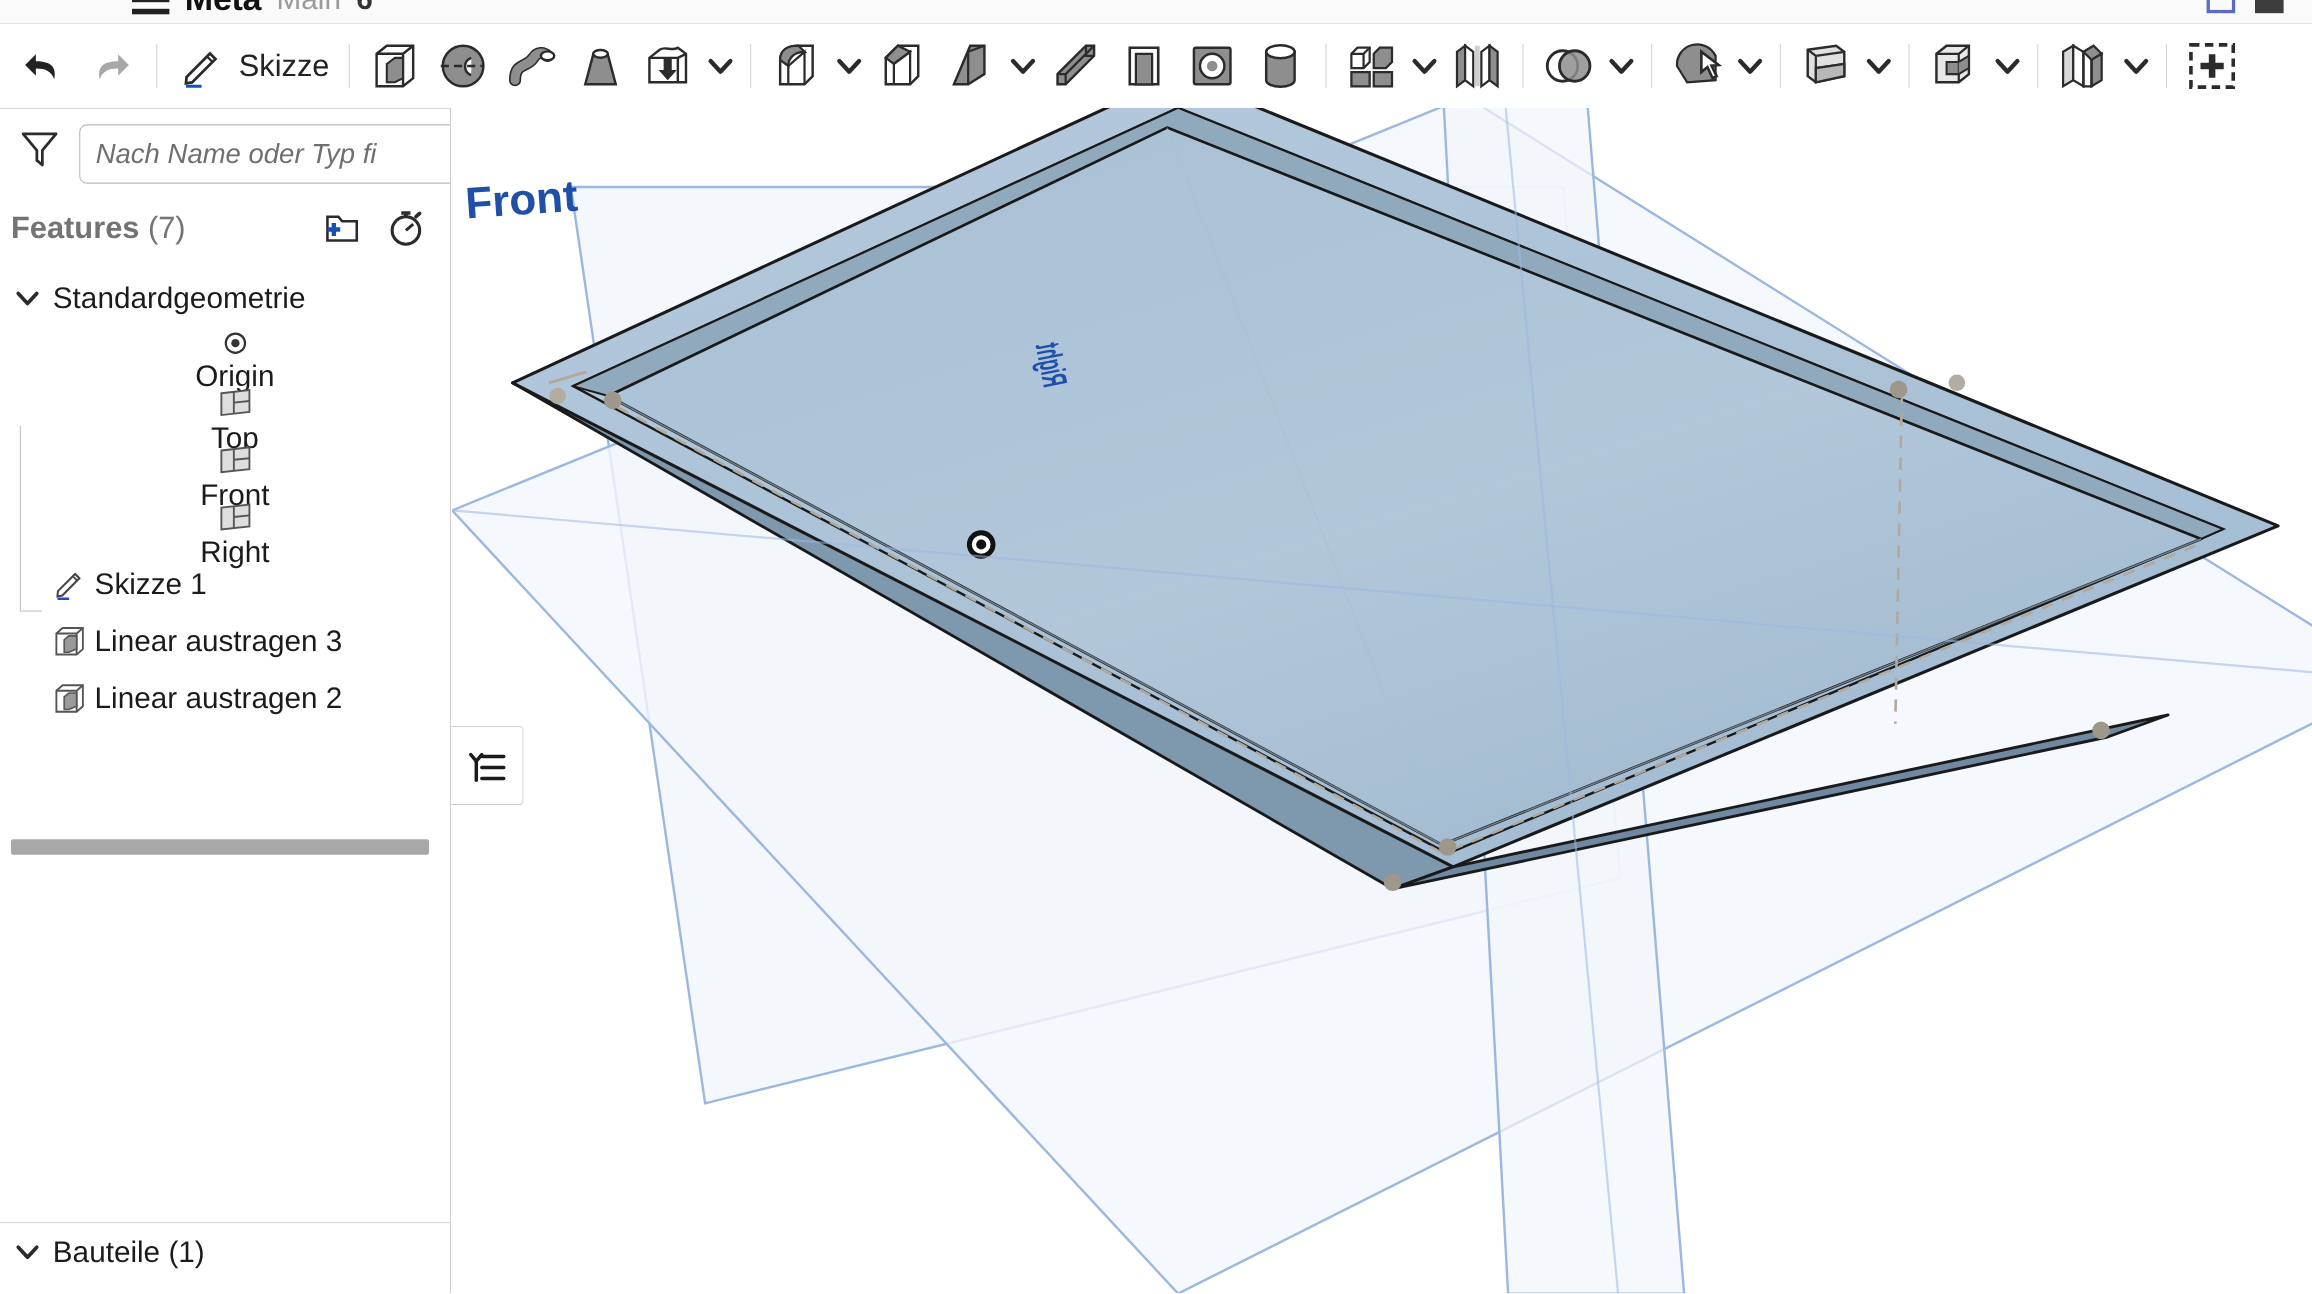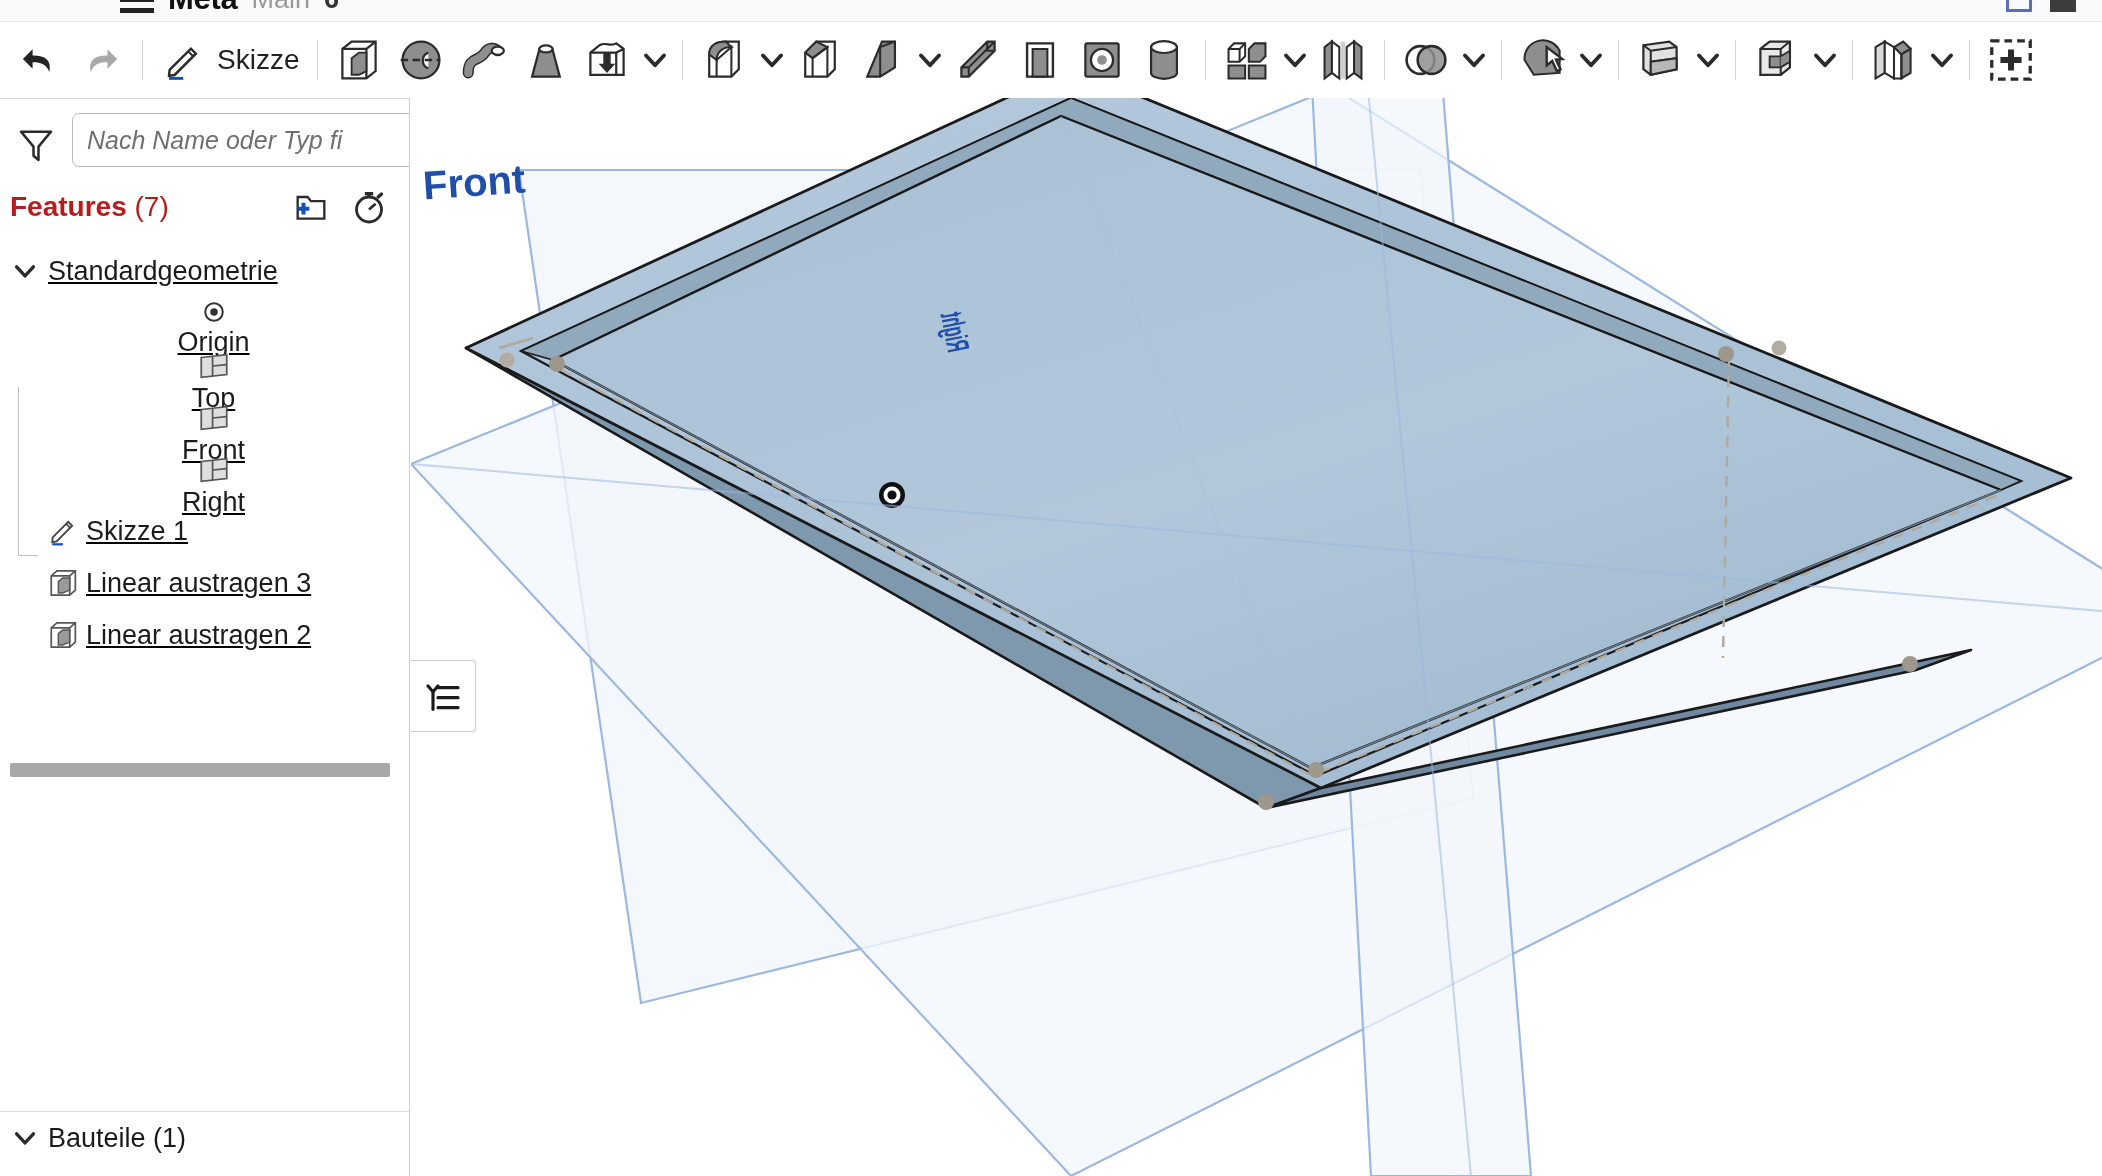--- a/index.html
+++ b/index.html
@@ -62,45 +62,45 @@
   
   .panel {
     position: absolute; left: 0; top: 98px;
     width: 410px; height: 1078px;
     background: #ffffff;
     border-right: 1px solid #cfcfcf;
     border-top: 1px solid #d9d9d9;
     overflow: hidden;
   }
   .filter-row {
-    display: flex; align-items: flex-end; gap: 14px;
+    display: flex; align-items: flex-start; gap: 14px;
     padding: 14px 18px 8px 14px;
   }
   .filter-icon { width: 44px; height: 44px; flex: none; display:flex;align-items:center;justify-content:center; cursor:pointer;}
   .search-box {
     flex: 1; height: 54px;
     border: 1.5px solid #b9b9b9; border-radius: 7px;
     background: #fff;
     font-size: 25px; font-style: italic; color: #6f6f6f;
     padding: 0 14px;
     font-family: "Liberation Sans", sans-serif;
   }
   .search-box::placeholder { color: #6f6f6f; font-style: italic; opacity: 1; }
 
   .features-hdr {
     display:flex; align-items:center;
     padding: 8px 16px 10px 10px; gap: 10px;
   }
-  .features-title { font-size: 28px; color: #b91c1c; }
+  .features-title { font-size: 28px; color: #737373; }
   .features-title b { font-weight: bold; }
   .features-title span.count { font-weight: normal; }
   .hdr-spacer { flex: 1; }
   .hdr-btn { width: 48px; height: 48px; display:flex;align-items:center;justify-content:center;cursor:pointer;}
 
-  .tree { padding-top: 4px; text-decoration: underline; }
+  .tree { padding-top: 4px; }
   .tree-row {
     display: flex; align-items: center;
     height: 52px; padding-left: 8px; cursor: pointer; position: relative;
   }
   .tw-chev { width: 34px; display:flex;align-items:center;justify-content:center; flex:none; }
   .tw-icon { width: 44px; display:flex;align-items:center;justify-content:center; flex:none; }
   .tw-text { font-size: 27px; color: #1b1b1b; white-space: nowrap; }
   .indent1 { padding-left: 18px; flex-direction: column; }
   .guide {
     position: absolute; left: 18px; top: 288px; width: 1px; height: 168px;

